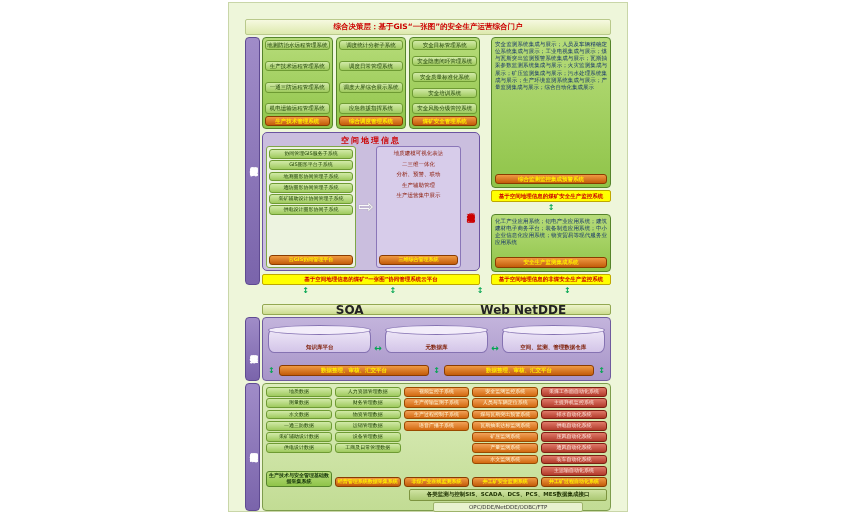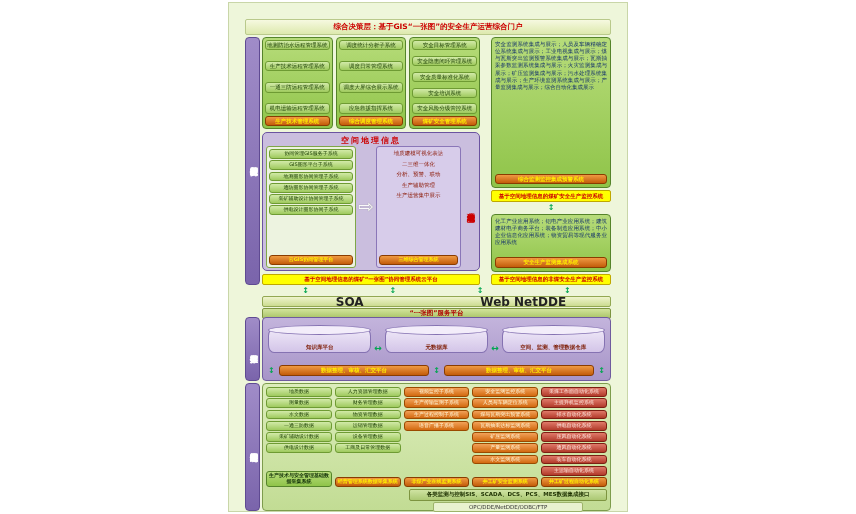--- a/index.html
+++ b/index.html
@@ -196,21 +196,20 @@
       <div class="arrow-row">
         <span class="varrow">↕</span>
         <span class="varrow">↕</span>
         <span class="varrow">↕</span>
         <span class="varrow">↕</span>
       </div>
       <div class="soa-bar">
         <span>SOA</span>
         <span>Web NetDDE</span>
       </div>
-      <div class="platform-bar">“一张图”服务平台</div>
     </div>
   </div>
 
   <div class="layer-row" style="height:64px">
     <div class="layer-label">数据存储层</div>
     <div class="storage-content">
       <div class="cyl-row">
         <div class="cylinder">
               <span>知识库平台</span>
             </div>

